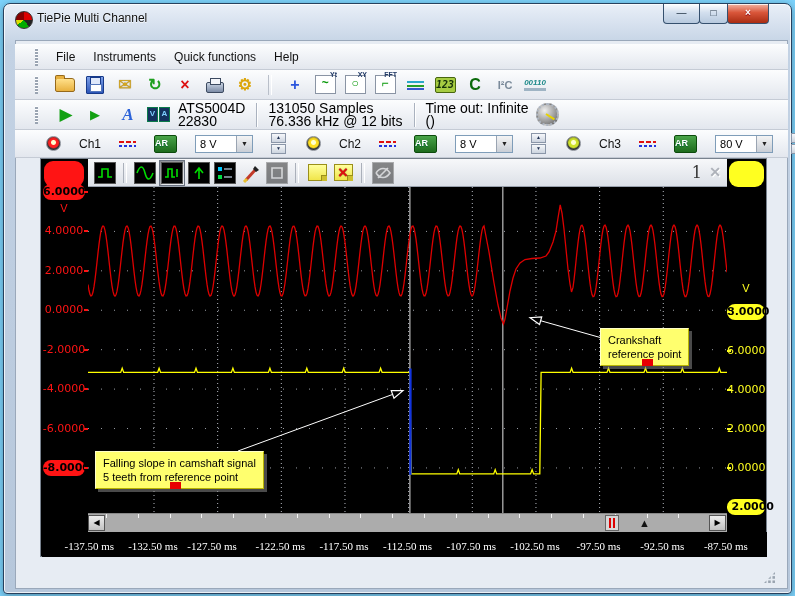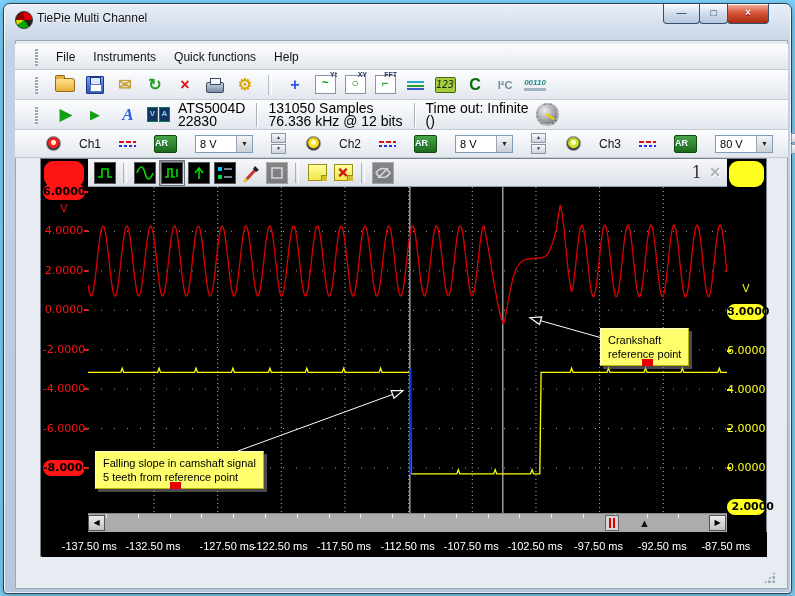--- a/index.html
+++ b/index.html
@@ -31,21 +31,21 @@
   .k-folder i:before{content:"";position:absolute;left:-1px;top:-4px;width:8px;height:3px;background:#e8b13f;border:1px solid #96691a;border-bottom:none;border-radius:2px 2px 0 0}
   .k-floppy i{display:block;width:16px;height:16px;background:linear-gradient(#7da0e8,#2b55b8);border:1px solid #173a8a;border-radius:1px;position:relative}
   .k-floppy i:before{content:"";position:absolute;left:3px;top:0;width:9px;height:6px;background:#dfe8fa;border:1px solid #173a8a}
   .k-floppy i:after{content:"";position:absolute;left:3px;bottom:1px;width:10px;height:6px;background:#fff;border:1px solid #5577bb}
   .k-mail{color:#d8a81c;text-shadow:0 0 1px #7a5a00}
   .k-printer i{display:block;width:16px;height:9px;background:linear-gradient(#c9d4e4,#7d8ca6);border:1px solid #3c4a60;border-radius:2px;position:relative;margin-top:5px}
   .k-printer i:before{content:"";position:absolute;left:3px;top:-5px;width:9px;height:5px;background:#f4f6fa;border:1px solid #3c4a60}
   .k-graphtile i{display:block;width:19px;height:17px;background:#fff;border:1px solid #8a94a4;position:relative;color:#0a9a0a;font-size:12px;font-weight:bold;line-height:15px;text-align:center}
   .k-graphtile b{position:absolute;top:-2px;right:0;font-size:7px;color:#223a66;font-weight:bold;background:transparent}
   .k-meter i{display:block;width:17px;height:12px;background:linear-gradient(180deg,transparent 2px,#2aa8c8 2px 4px,transparent 4px 6px,#27a027 6px 8px,transparent 8px 9px,#3358cc 9px 11px,transparent 11px)}
-  .k-lcd i{display:block;width:19px;height:14px;background:#a6cc42;border:1px solid #47660f;border-radius:2px;color:#14300a;font-size:10px;font-weight:normal;text-align:center;line-height:13px;font-family:"DejaVu Sans Mono",monospace}
+  .k-lcd i{display:block;width:19px;height:14px;background:#a6cc42;border:1px solid #47660f;border-radius:2px;color:#14300a;font-size:10px;font-weight:bold;text-align:center;line-height:13px;font-family:"DejaVu Sans Mono",monospace}
   .k-bin i{display:block;color:#1f8a8a;font-size:8px;font-weight:bold;letter-spacing:0;border-bottom:3px solid #9fb4c4;padding-bottom:1px;font-family:Liberation Sans, sans-serif}
   .k-small{font-size:11px;font-weight:bold}
   
   .play{color:#12a012;font-size:17px;line-height:17px}
   .play-one{color:#12a012;font-size:13px;line-height:13px}
   .play-one u{text-decoration:none;border-right:3px solid #12a012;margin-left:1px}
   .awg{color:#2b62d9;font-size:17px;font-weight:bold;font-style:italic;font-family:"Liberation Serif",serif}
   .vmtile{display:inline-block;width:10px;height:13px;background:#14325e;border:1px solid #0a7a4a;color:#7fd0ff;font-size:8px;font-weight:bold;text-align:center;line-height:12px;margin-right:1px}
   .ibox{font-size:14px;line-height:13px;color:#000;white-space:nowrap}
   .idiv{width:1px;height:24px;background:#aab2bf;box-shadow:1px 0 0 #fff;margin:0 4px}
@@ -93,21 +93,21 @@
   
   #hscroll{position:absolute;left:47px;top:354px;width:639px;height:19px;background:#acacac;border-top:1px solid #888;box-sizing:border-box}
   .sticks{position:absolute;left:18px;right:18px;top:0;height:4px;background:repeating-linear-gradient(90deg,#f4f4f4 0 1px,transparent 1px 31.8px)}
   .sbtn{position:absolute;top:1px;width:17px;height:16px;background:linear-gradient(#ececec,#c2c2c2);border:1px solid #555;box-sizing:border-box;font-size:8px;line-height:14px;text-align:center;color:#000}
   #smarker{position:absolute;left:517px;top:1px;width:14px;height:16px;background:#d6d6d6;border:1px solid #666;box-sizing:border-box}
   #smarker:before,#smarker:after{content:"";position:absolute;top:2px;bottom:2px;width:2px;background:#d00}
   #smarker:before{left:3px} #smarker:after{left:7px}
   #smtri{position:absolute;left:551px;top:2px;font-size:11px;color:#111;line-height:14px}
   
   #timebar{position:absolute;left:1px;top:373px;width:725px;height:25px;background:#000}
-  .tlabel{position:absolute;bottom:5px;transform:translateX(-50%);font-size:11px;color:#fff;white-space:nowrap;font-family:Liberation Sans, sans-serif}
+  .tlabel{position:absolute;bottom:5px;transform:translateX(-50%);font-size:11px;color:#fff;white-space:nowrap;font-family:Liberation Serif, serif}
   
   #rgrip{position:absolute;right:15px;bottom:9px;width:13px;height:13px;background:radial-gradient(#9aa4b0 1.2px,transparent 1.6px);background-size:4.3px 4.3px;clip-path:polygon(100% 0,100% 100%,0 100%)}
 </style>
 </head>
 <body>
 
 <div id="screen">
   <div id="frame">
     <div id="titlebar">
       <div id="appicon"></div>
@@ -414,21 +414,21 @@
       <div id="hscroll">
         <div class="sticks"></div>
         <div class="sbtn" style="left:0">◀</div>
         <div id="smarker"></div>
         <div id="smtri">▲</div>
         <div class="sbtn" style="left:621px">▶</div>
       </div>
       <div id="timebar">
           <div class="tlabel" style="left: 47.3px;">-137.50 ms</div>
           <div class="tlabel" style="left: 110.96px; margin-top: 24px;">-132.50 ms</div>
-          <div class="tlabel" style="left: 185px;">-127.50 ms</div>
+          <div class="tlabel" style="left: 170px;">-127.50 ms</div>
           <div class="tlabel" style="left: 238.28px;">-122.50 ms</div>
           <div class="tlabel" style="left: 301.94px;">-117.50 ms</div>
           <div class="tlabel" style="left: 365.6px;">-112.50 ms</div>
           <div class="tlabel" style="left: 429.26px;">-107.50 ms</div>
           <div class="tlabel" style="left: 492.92px;">-102.50 ms</div>
           <div class="tlabel" style="left: 556.58px;">-97.50 ms</div>
           <div class="tlabel" style="left: 620.24px;">-92.50 ms</div>
           <div class="tlabel" style="left: 683.9px;">-87.50 ms</div>
         </div>
     </div>

